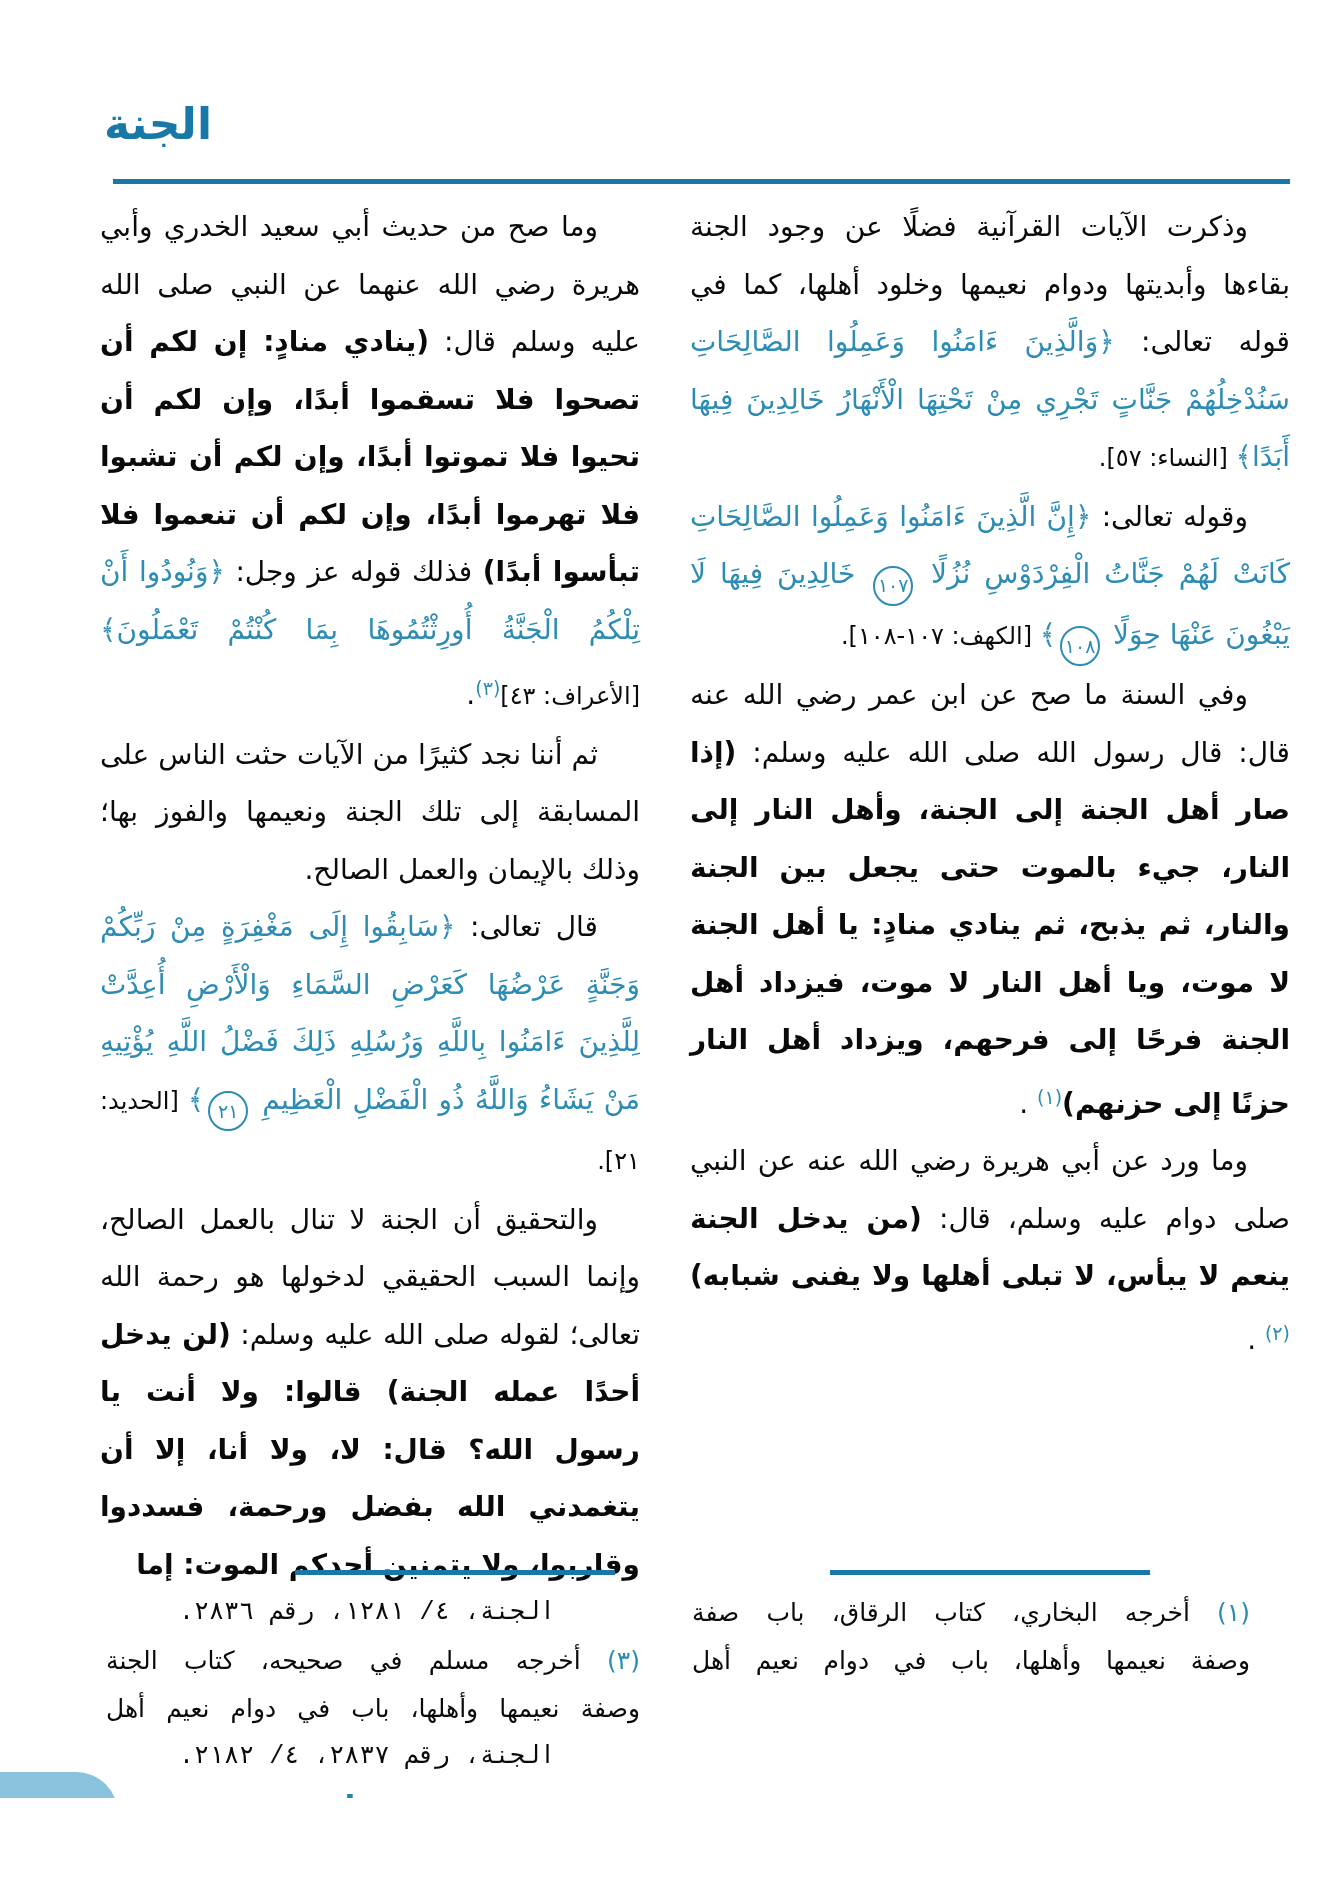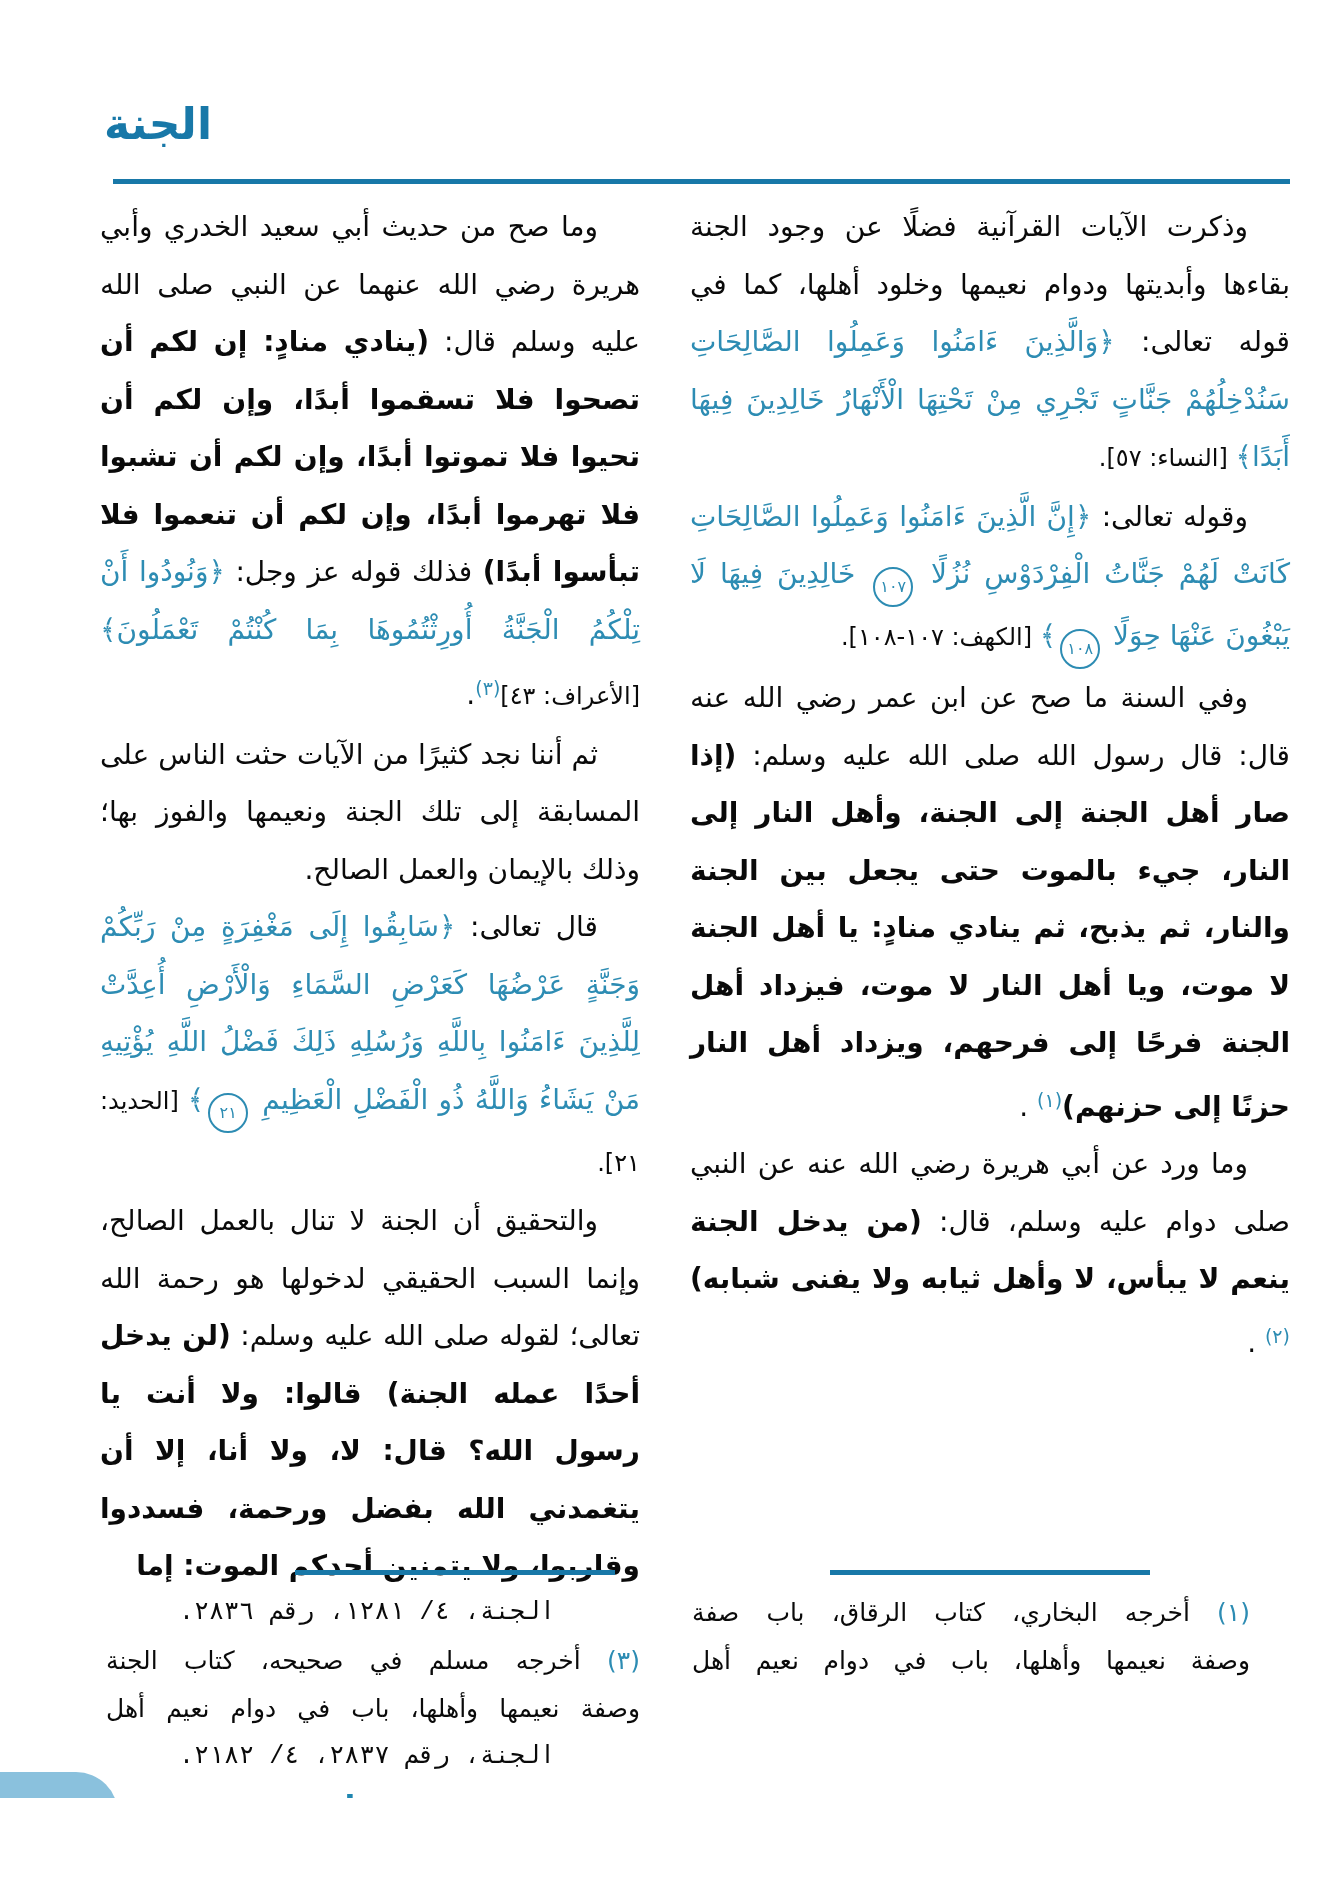--- a/index.html
+++ b/index.html
@@ -33,21 +33,21 @@
     text-align:justify;color:#0a0a0a;
   }
   .para{margin:0;text-indent:42px;}
   .seg-bold{font-weight:bold;}
   .seg-quran{color:var(--quran);}
   .seg-ref{font-size:24px;color:#0a0a0a;}
   .seg-marker{color:var(--quran);font-size:19px;vertical-align:9px;font-weight:normal;}
   .seg-aya{
     display:inline-flex;align-items:center;justify-content:center;
     width:36px;height:36px;border:2px solid var(--quran);border-radius:50%;
-    color:var(--quran);font-size:16px;line-height:1;
+    color:var(--quran);font-size:19px;line-height:1;
     vertical-align:-9px;margin:0 4px;text-indent:0;
   }
   .footnotes{
     position:absolute;top:1372px;right:0;left:0;
     font-size:25px;line-height:48px;color:#0a0a0a;
   }
   .fn-rule{height:5px;background:var(--accent);width:320px;}
   .fn-right .fn-rule{margin-right:140px;margin-bottom:14px;}
   .fn-left  .fn-rule{margin-right:25px;margin-bottom:14px;}
   .fn-right .fn-lines{margin-right:40px;margin-left:2px;}
@@ -76,21 +76,21 @@
   <div class="chapter-title">الجنة</div>
   <div class="header-rule"></div>
 
   <div class="columns">
 
     <section class="col col-right">
       <div class="col-body">
           <p class="para"><span class="seg seg-body">وذكرت الآيات القرآنية فضلًا عن وجود الجنة بقاءها وأبديتها ودوام نعيمها وخلود أهلها، كما في قوله تعالى: </span><span class="seg seg-quran">﴿وَالَّذِينَ ءَامَنُوا وَعَمِلُوا الصَّالِحَاتِ سَنُدْخِلُهُمْ جَنَّاتٍ تَجْرِي مِنْ تَحْتِهَا الْأَنْهَارُ خَالِدِينَ فِيهَا أَبَدًا﴾</span><span class="seg seg-ref"> [النساء: ٥٧].</span></p>
           <p class="para"><span class="seg seg-body">وقوله تعالى: </span><span class="seg seg-quran">﴿إِنَّ الَّذِينَ ءَامَنُوا وَعَمِلُوا الصَّالِحَاتِ كَانَتْ لَهُمْ جَنَّاتُ الْفِرْدَوْسِ نُزُلًا </span><span class="seg seg-aya">١٠٧</span><span class="seg seg-quran"> خَالِدِينَ فِيهَا لَا يَبْغُونَ عَنْهَا حِوَلًا </span><span class="seg seg-aya">١٠٨</span><span class="seg seg-quran">﴾</span><span class="seg seg-ref"> [الكهف: ١٠٧-١٠٨].</span></p>
           <p class="para"><span class="seg seg-body">وفي السنة ما صح عن ابن عمر رضي الله عنه قال: قال رسول الله صلى الله عليه وسلم: </span><span class="seg seg-bold">(إذا صار أهل الجنة إلى الجنة، وأهل النار إلى النار، جيء بالموت حتى يجعل بين الجنة والنار، ثم يذبح، ثم ينادي منادٍ: يا أهل الجنة لا موت، ويا أهل النار لا موت، فيزداد أهل الجنة فرحًا إلى فرحهم، ويزداد أهل النار حزنًا إلى حزنهم)</span><span class="seg seg-marker">(١)</span><span class="seg seg-body"> .</span></p>
-          <p class="para"><span class="seg seg-body">وما ورد عن أبي هريرة رضي الله عنه عن النبي صلى دوام عليه وسلم، قال: </span><span class="seg seg-bold">(من يدخل الجنة ينعم لا يبأس، لا وأهل ثيابه ولا يفنى شبابه)</span><span class="seg seg-marker">(٢)</span><span class="seg seg-body"> .</span></p>
+          <p class="para"><span class="seg seg-body">وما ورد عن أبي هريرة رضي الله عنه عن النبي صلى دوام عليه وسلم، قال: </span><span class="seg seg-bold">(من يدخل الجنة ينعم لا يبأس، لا تبلى أهلها ولا يفنى شبابه)</span><span class="seg seg-marker">(٢)</span><span class="seg seg-body"> .</span></p>
         </div>
       <div class="footnotes fn-right">
         <div class="fn-rule"></div>
         <div class="fn-lines">
             <div class="fn-line fn-justify"><span class="fn-marker">(١) </span>أخرجه البخاري، كتاب الرقاق، باب صفة</div>
             <div class="fn-line fn-justify">وصفة نعيمها وأهلها، باب في دوام نعيم أهل</div>
           </div>
       </div>
     </section>
 

